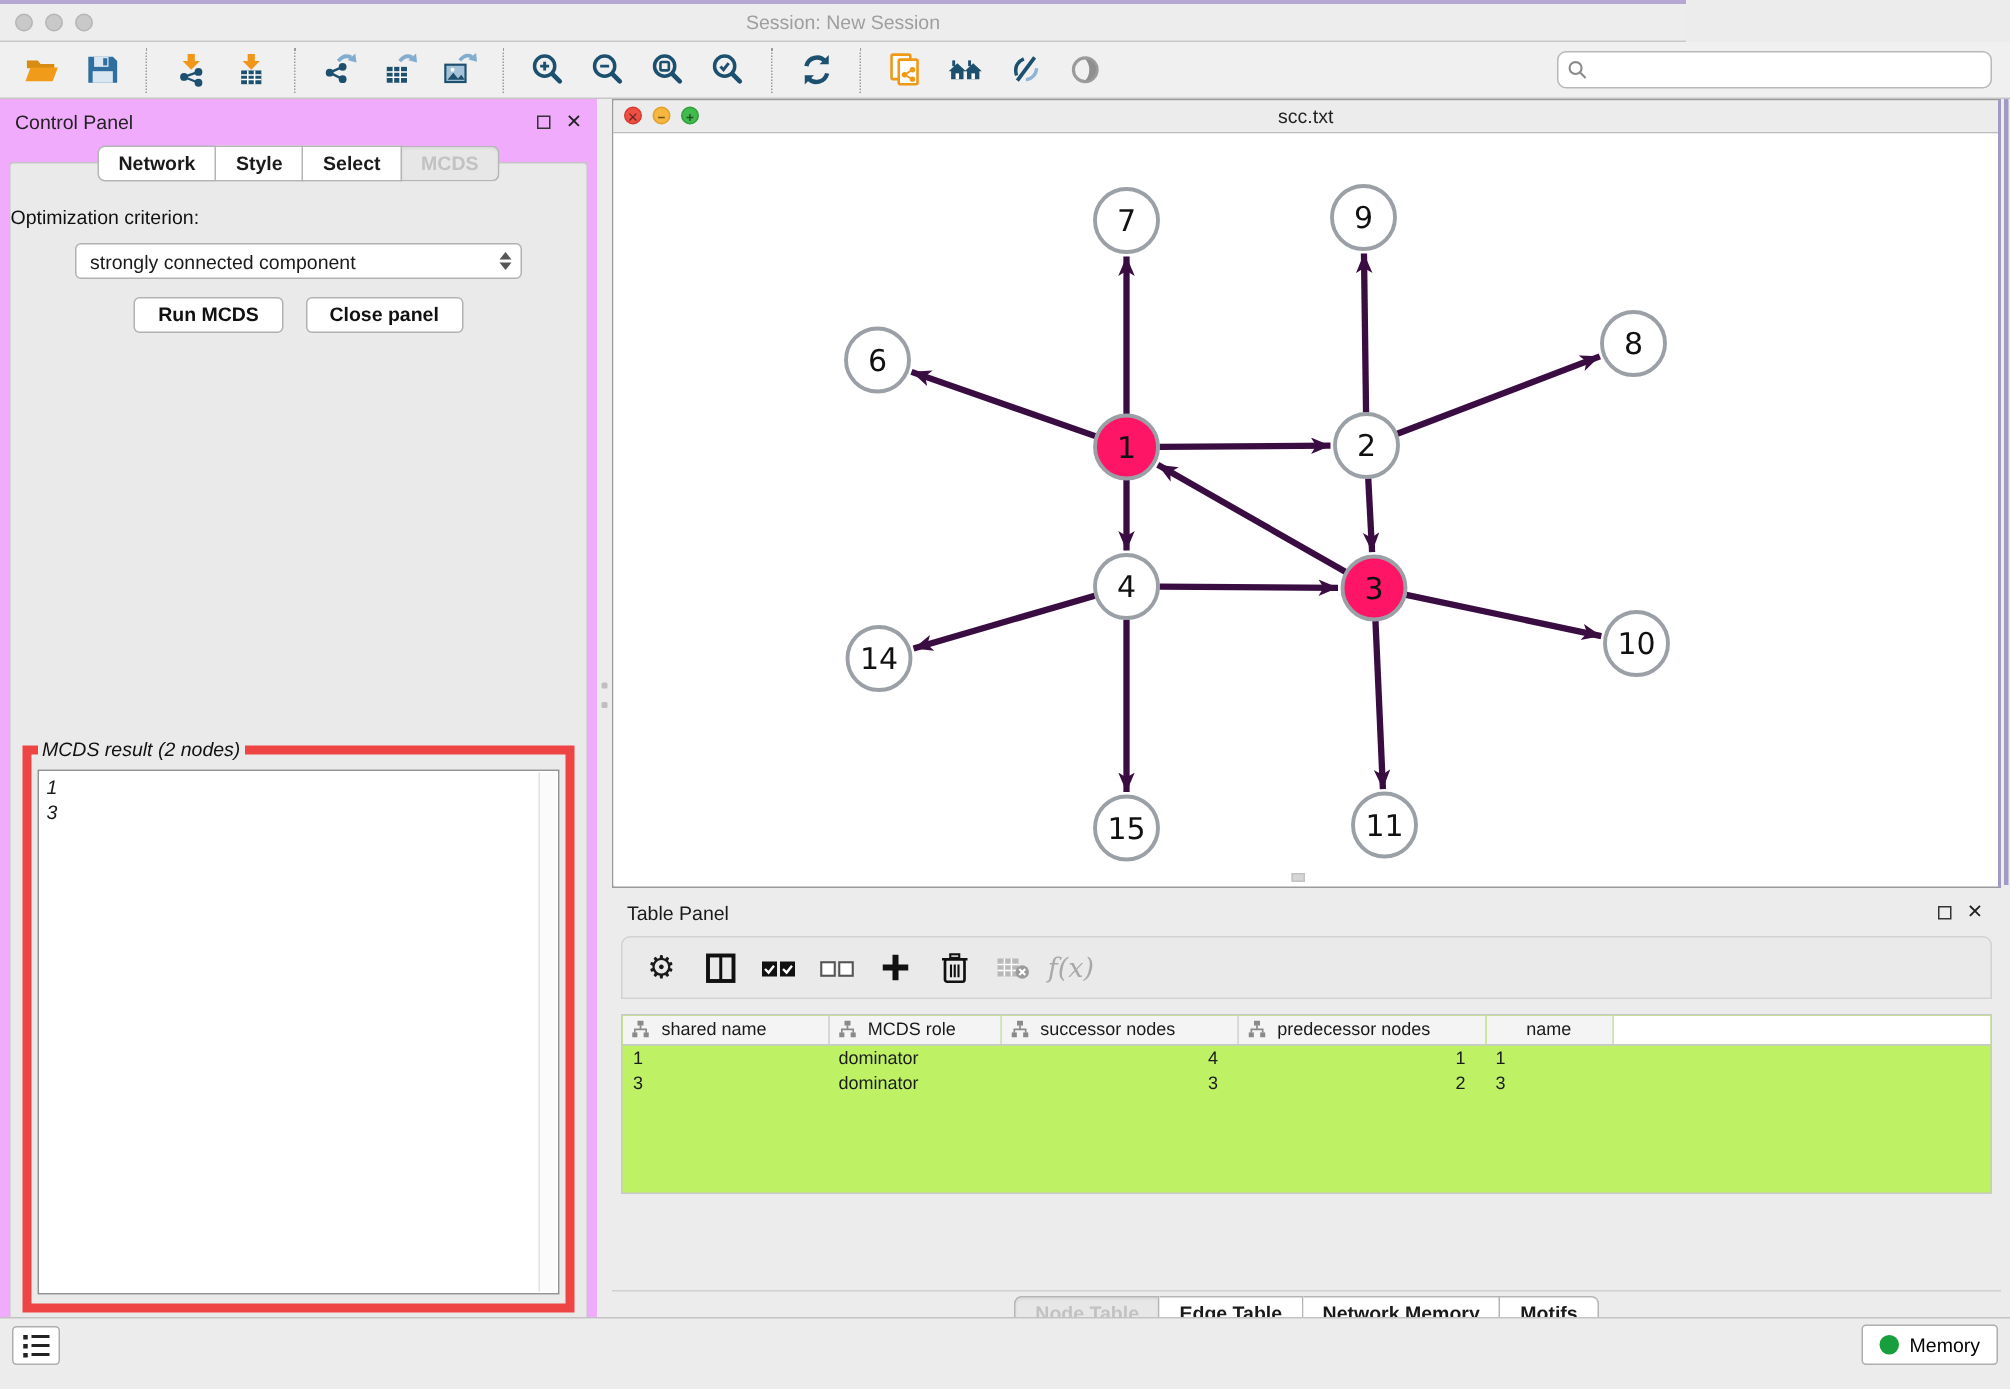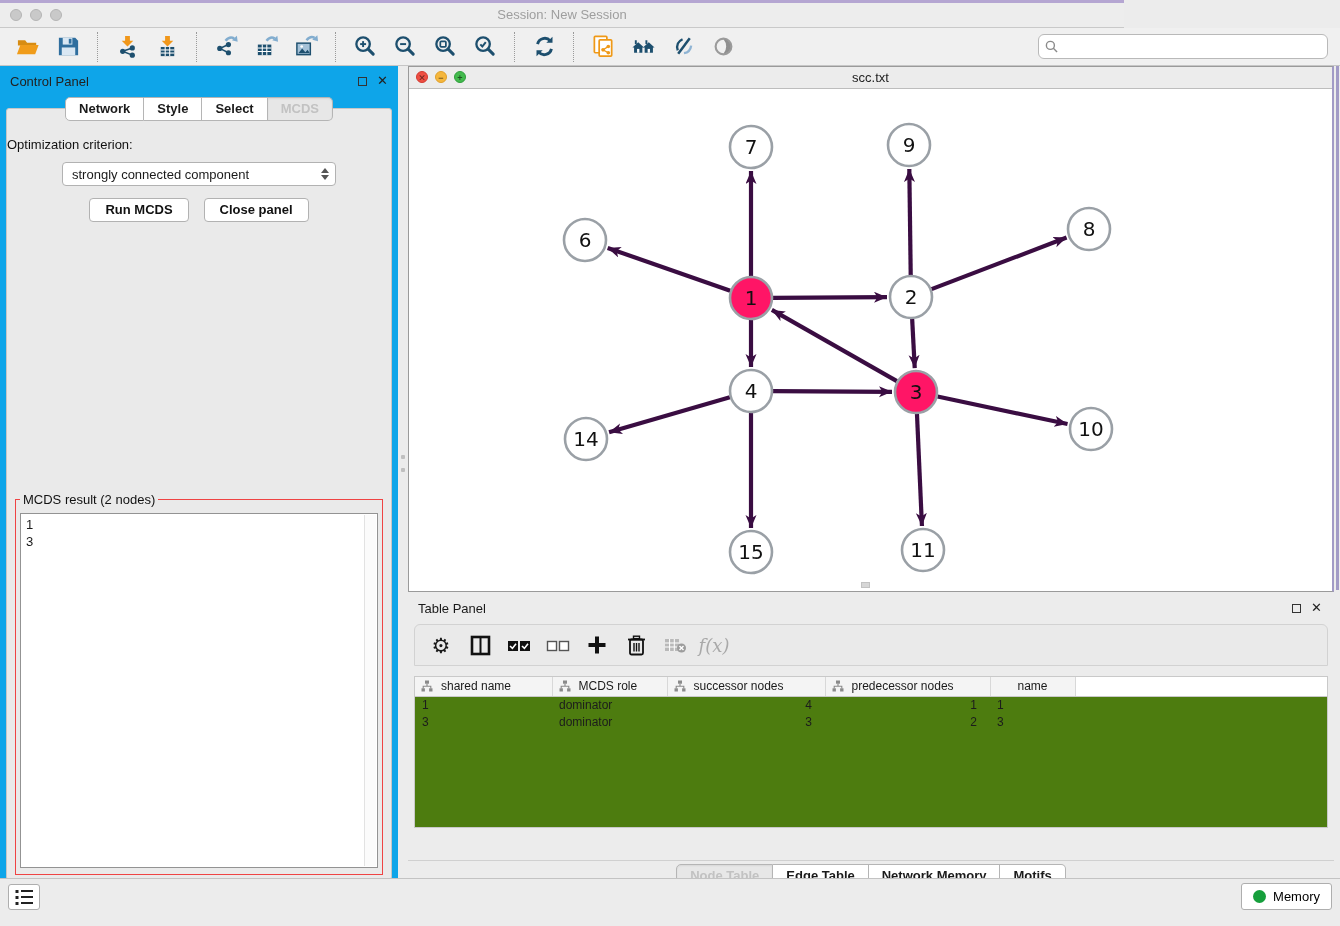--- a/index.html
+++ b/index.html
@@ -24,46 +24,46 @@
   .sep { width:1px; height:30px; border-left:1px dotted #9b9b9b; margin:0 9px; }
   #searchbox { margin-left:auto; width:290px; height:25px; background:#fff; border:1px solid #b9b9b9;
     border-radius:6px; display:flex; align-items:center; padding:0 6px; }
   #searchbox svg { width:13px; height:13px; margin-right:5px; flex:none; }
   #searchbox input { border:none; outline:none; flex:1; font-size:13px; background:transparent; font-family:inherit; }
   
   .wm-icons { display:flex; gap:10px; align-items:center; }
   .wm-float { width:9px; height:9px; border:1.6px solid #333; display:inline-block; }
   .wm-close { font-size:13px; font-weight:bold; color:#222; line-height:10px; }
   
-  #control-panel { position:absolute; left:0; top:66px; width:398px; height:822px; background:#0ea5e9; }
+  #control-panel { position:absolute; left:0; top:66px; width:398px; height:822px; background:#f0abfc; }
   #cp-header { position:absolute; left:10px; right:10px; top:6px; height:18px; display:flex; align-items:center; }
   #cp-header .t { font-size:13px; color:#222; }
   #cp-header .wm-icons { margin-left:auto; }
   .seg { display:inline-flex; }
   .seg .tab { background:#fff; border:1px solid #b5b5b5; border-left:none; padding:3px 13px 4px;
     font-size:13px; font-weight:700; color:#1a1a1a; cursor:pointer; white-space:nowrap; }
   .seg .tab:first-child { border-left:1px solid #b5b5b5; border-radius:5px 0 0 5px; }
   .seg .tab:last-child { border-radius:0 5px 5px 0; }
   .seg .tab.active { background:#e7e7e7; color:#c2c2c2; box-shadow:inset 0 1px 2px rgba(0,0,0,.07); }
   #cp-tabs { position:absolute; left:0; right:0; top:31px; text-align:center; z-index:2; }
   #cp-body { position:absolute; left:6px; right:6px; top:42px; bottom:8px; border:1px solid #c6c6c6;
     border-radius:3px; background:#eaeaea; }
   .opt-label { text-align:left; margin-top:28px; font-size:13px; color:#111; }
-  .cp-select { margin:10px auto 0; width:274px; height:24px; background:#fff; border:1px solid #b2b2b2;
+  .cp-select { margin:10px auto 0; width:298px; height:24px; background:#fff; border:1px solid #b2b2b2;
     border-radius:4px; display:flex; align-items:center; padding:0 6px 0 9px; cursor:pointer; }
   .cp-select .val { flex:1; font-size:13px; }
   .spin { display:flex; flex-direction:column; gap:2px; align-items:center; }
   .spin i { display:block; width:0; height:0; border-left:4px solid transparent; border-right:4px solid transparent; }
   .spin .up { border-bottom:5px solid #555; }
   .spin .dn { border-top:5px solid #555; }
   .btn-row { display:flex; justify-content:center; gap:15px; margin-top:12px; }
   .btn { background:#fff; border:1px solid #b2b2b2; border-radius:4px; padding:3px 15px 4px;
     font-size:13px; font-weight:700; font-family:inherit; color:#111; cursor:pointer; }
   #mcds-result { position:absolute; left:8px; right:8px; top:383px; bottom:4px;
-    border:1px solid #ef4444; padding:3px; }
+    border:6px solid #ef4444; padding:3px;font-style:italic; }
   #mcds-result legend { font-size:13px; color:#111; padding:0 3px; margin-left:1px; }
   .result-area { position:absolute; left:4px; right:4px; top:6px; bottom:6px; background:#fff;
     border:1px solid #939393; overflow:hidden; }
   .result-area pre { font-family:"Liberation Sans","DejaVu Sans",sans-serif; font-size:13px;
     line-height:17px; padding:2px 5px; }
   .vscroll { position:absolute; right:1px; top:1px; bottom:1px; width:12px; background:#fbfbfb;
     border-left:1px solid #e2e2e2; }
   
   .split-dot { position:absolute; width:4px; height:4px; background:#bfbfbf; border-radius:1px; }
   
@@ -82,21 +82,21 @@
   
   #table-panel { position:absolute; left:408px; top:592px; width:926px; height:296px; background:#ececec; }
   #tp-header { position:absolute; left:10px; right:12px; top:7px; height:18px; display:flex; align-items:center; }
   #tp-header .wm-icons { margin-left:auto; }
   #tp-toolbar { position:absolute; left:6px; right:6px; top:32px; height:42px; background:#eaeaea;
     border:1px solid #d2d2d2; border-radius:6px 6px 0 0; display:flex; align-items:center; gap:7px; padding:0 10px; }
   .tpi { background:none; border:none; width:32px; height:32px; display:flex; align-items:center;
     justify-content:center; cursor:pointer; }
   .gear-glyph { font-size:21px; color:#1a1a1a; line-height:1; }
   .fx-glyph { font-family:"DejaVu Serif", serif; font-style:italic; font-size:18px; color:#a9a9a9; }
-  #tp-tablewrap { position:absolute; left:6px; right:6px; top:84px; height:152px; background:#4d7c0f;
+  #tp-tablewrap { position:absolute; left:6px; right:6px; top:84px; height:120px; background:#bef264;
     border:1px solid #c9c9c9; overflow:hidden; }
   table { border-collapse:collapse; table-layout:fixed; width:100%; }
   th, td { font-size:12px; font-weight:normal; overflow:hidden; white-space:nowrap; }
   thead th { height:19px; background:#f4f4f4; border-bottom:1px solid #c9c9c9; border-right:1px solid #d8d8d8; }
   thead th.filler { background:#fff; border-right:none; }
   .hcell { display:flex; align-items:center; gap:8px; padding:0 6px; }
   .hcell.center { justify-content:center; }
   .hcell svg { flex:none; }
   tbody td { height:17px; padding:0 7px; color:#1c1c1c; }
   tbody td.r { text-align:right; padding-right:13px; }

